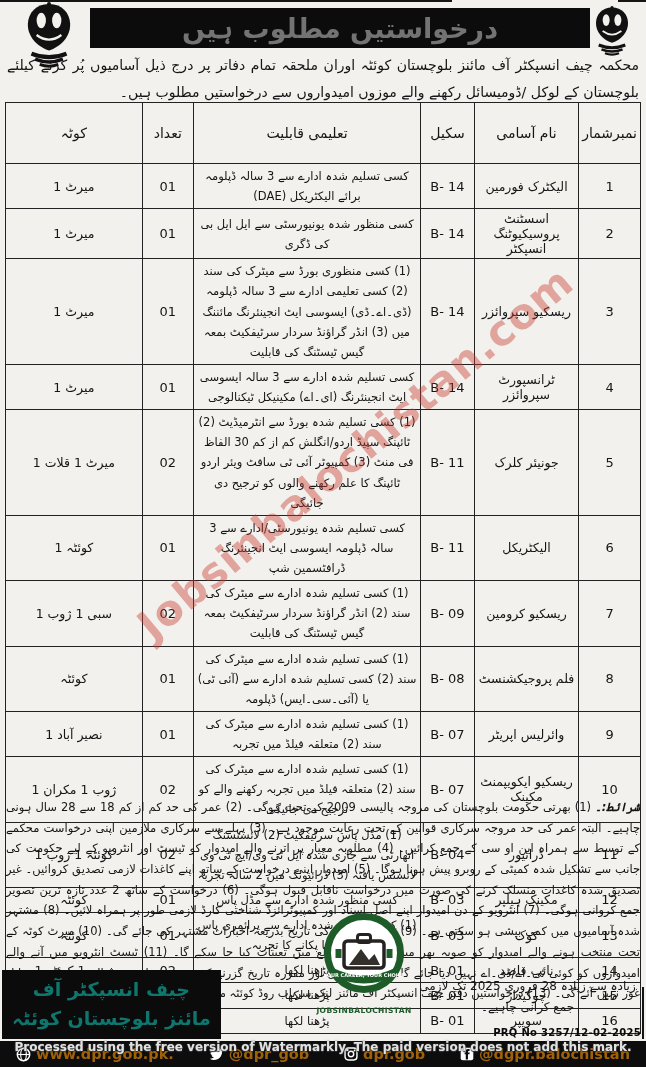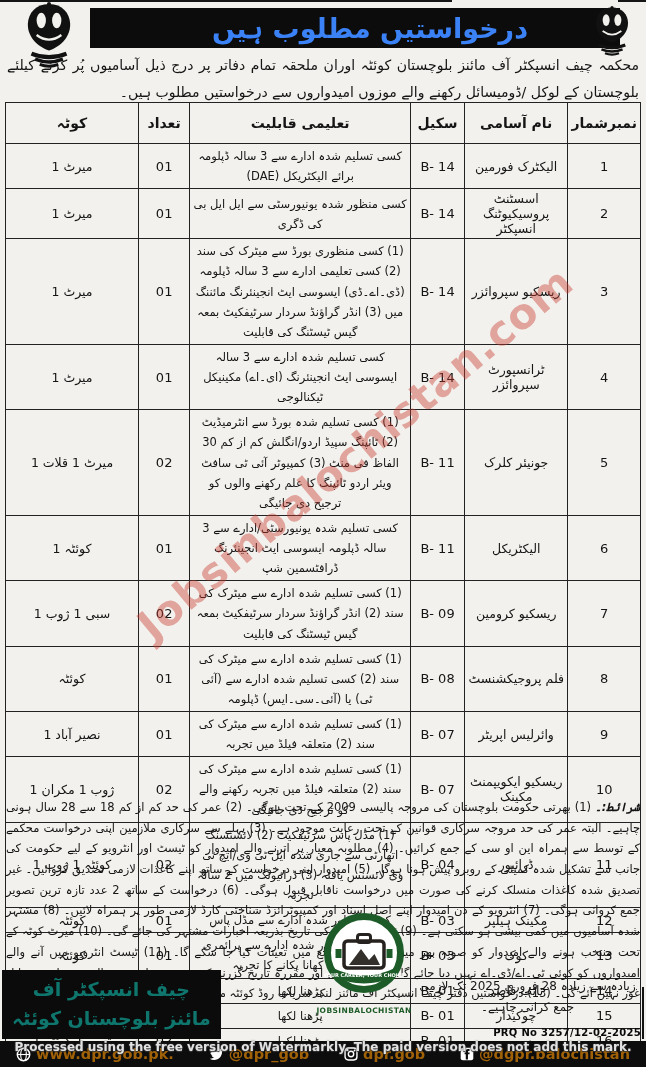--- a/index.html
+++ b/index.html
@@ -10,35 +10,35 @@
   }
   .top-rule{position:absolute;top:0;left:0;width:452px;height:2px;background:#151515;}
   .top-rule2{position:absolute;top:0;right:0;width:28px;height:2px;background:#151515;}
 
   
   .emblem{position:absolute;}
   .emblem-left{left:20px;top:2px;}
   .emblem-right{right:12px;top:6px;}
   .title-bar{
     position:absolute;left:90px;top:8px;width:500px;height:40px;background:#0c0c0c;
-    color:#3b82f6;display:flex;align-items:center;justify-content:center;
-    font-size:27px;font-weight:bold;direction:rtl;padding-left:30px;
+    color:#737373;display:flex;align-items:center;justify-content:center;
+    font-size:27px;font-weight:bold;direction:rtl;
   }
   .intro{
     position:absolute;top:52px;left:7px;width:632px;direction:rtl;
     font-size:14px;line-height:1.95;text-align:justify;
   }
 
   
   .jobs{
     position:absolute;top:102px;left:5px;width:636px;border-collapse:collapse;
     direction:rtl;font-size:13px;background:transparent;
   }
   .jobs th,.jobs td{border:1px solid #222;padding:2px 3px;text-align:center;vertical-align:middle;}
-  .jobs th{font-weight:bold;font-size:14px;padding:12px 3px;}
+  .jobs th{font-weight:normal;font-size:14px;padding:22px 3px;}
   .col-serial{width:36px;} .col-post{width:100px;} .col-scale{width:48px;}
   .col-qual{width:238px;} .col-count{width:46px;} .col-quota{width:140px;}
   .cell-scale{direction:ltr;font-size:13px;}
   .cell-qual{font-size:11.5px;line-height:1.75;}
   .cell-post{font-size:12.5px;}
   .cell-quota{direction:ltr;font-size:12.5px;}
 
   
   .terms{
     position:absolute;top:797px;left:6px;width:634px;direction:rtl;

